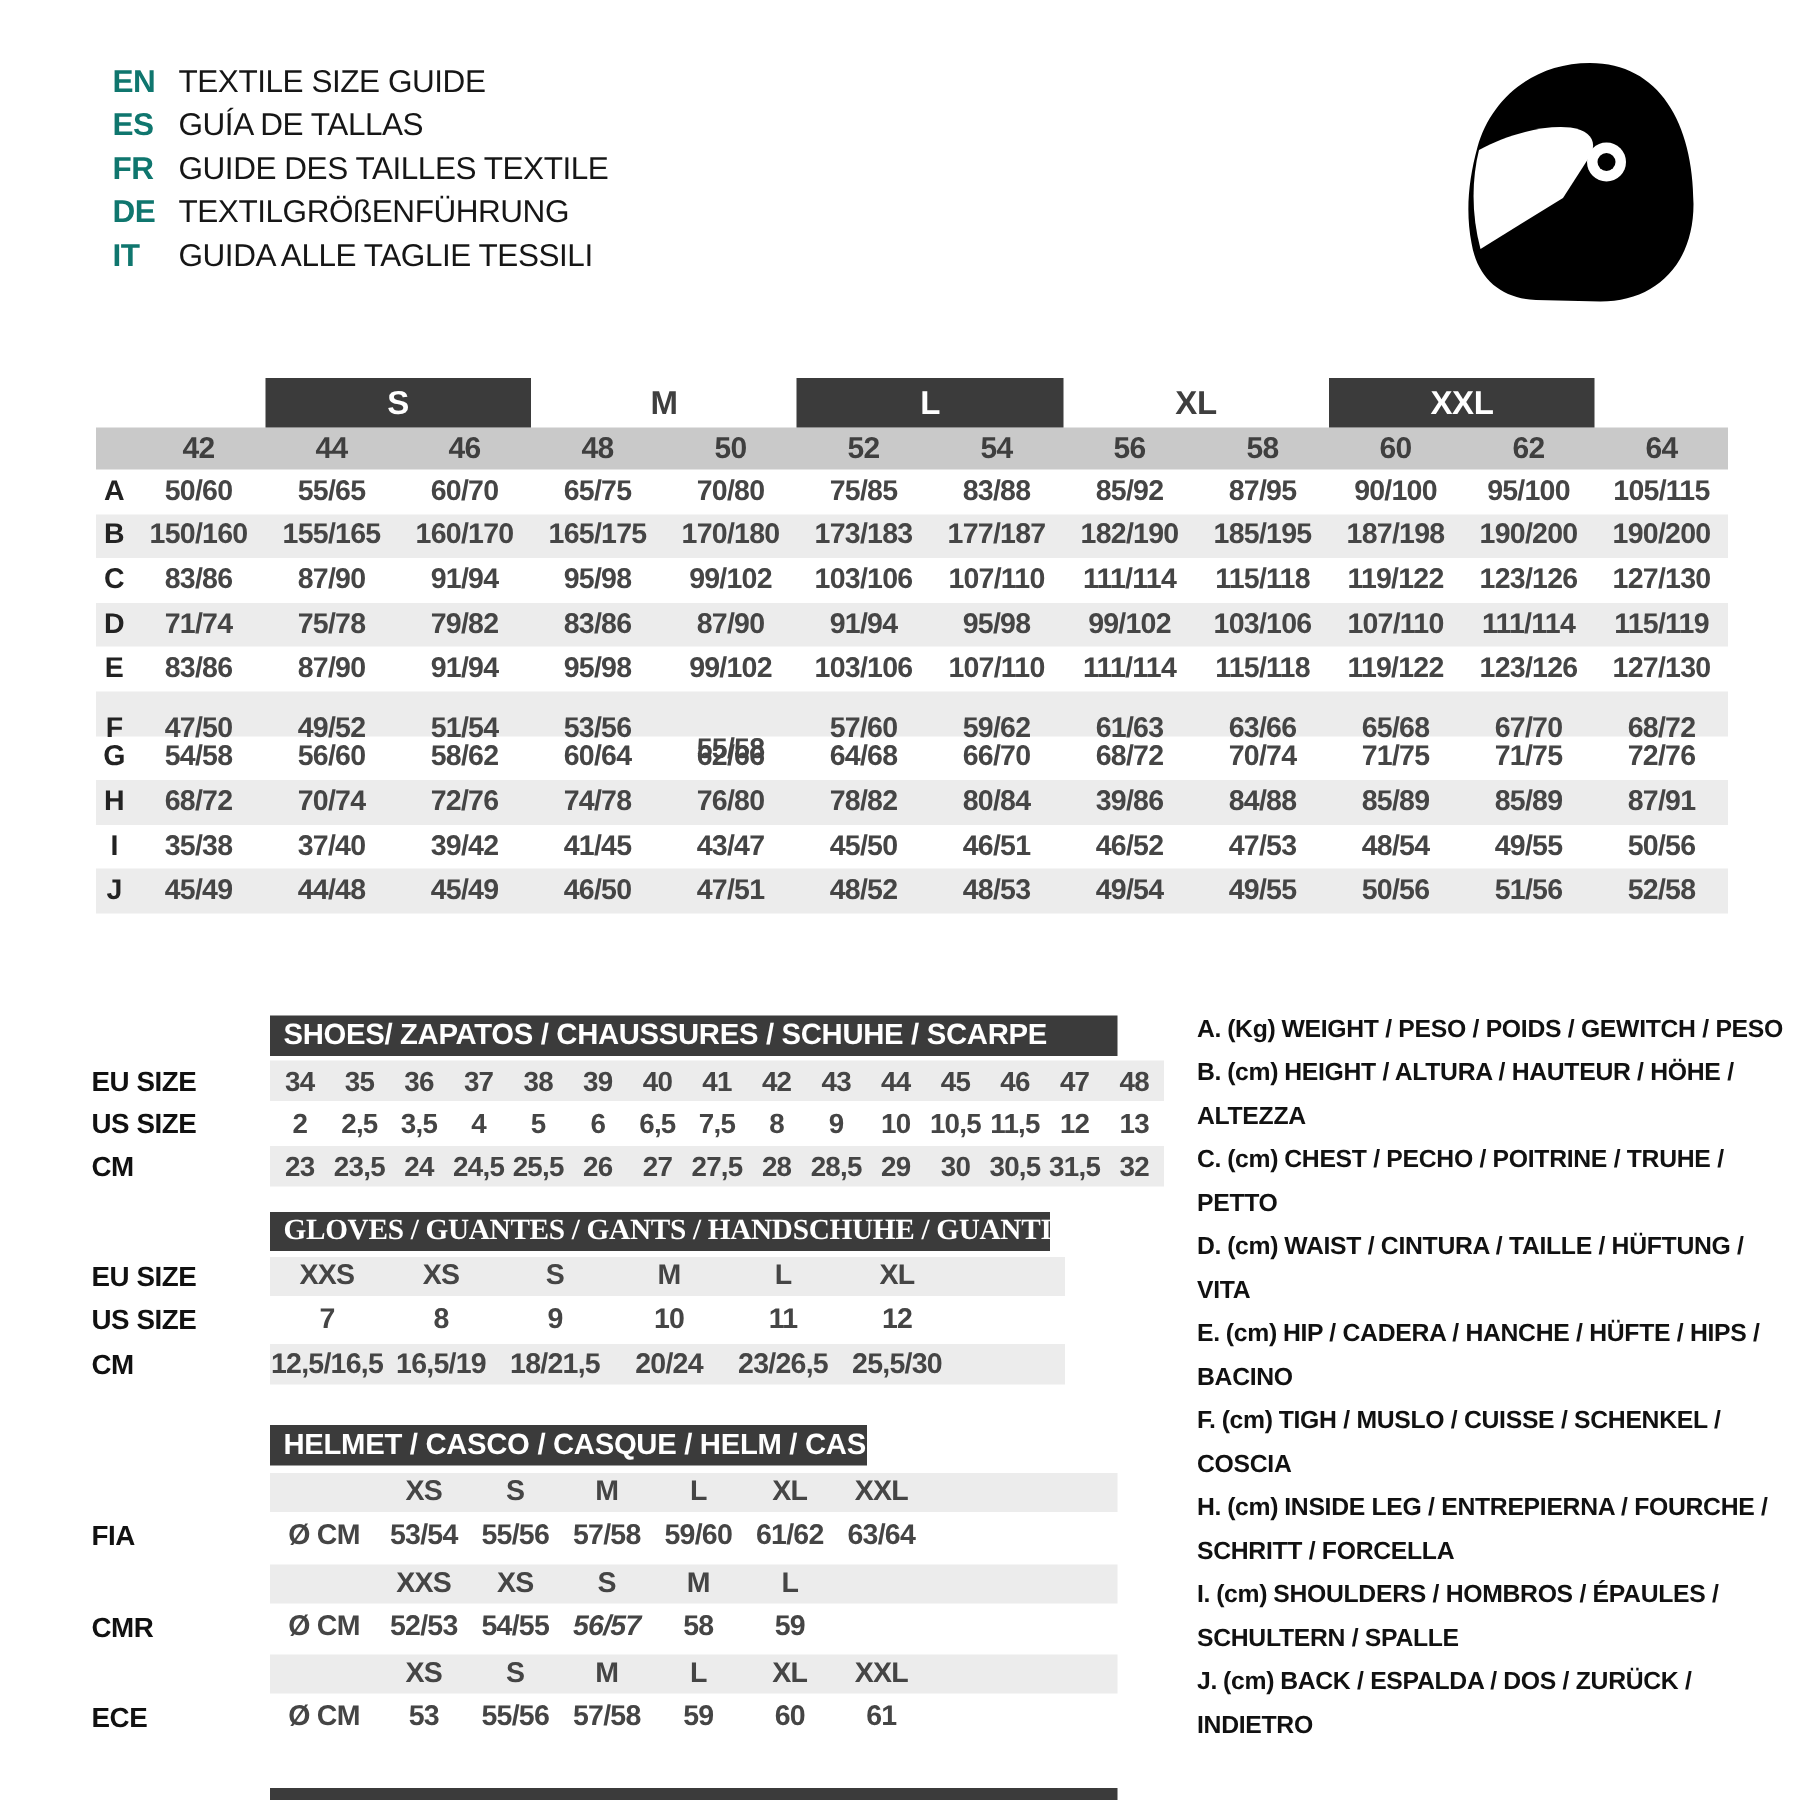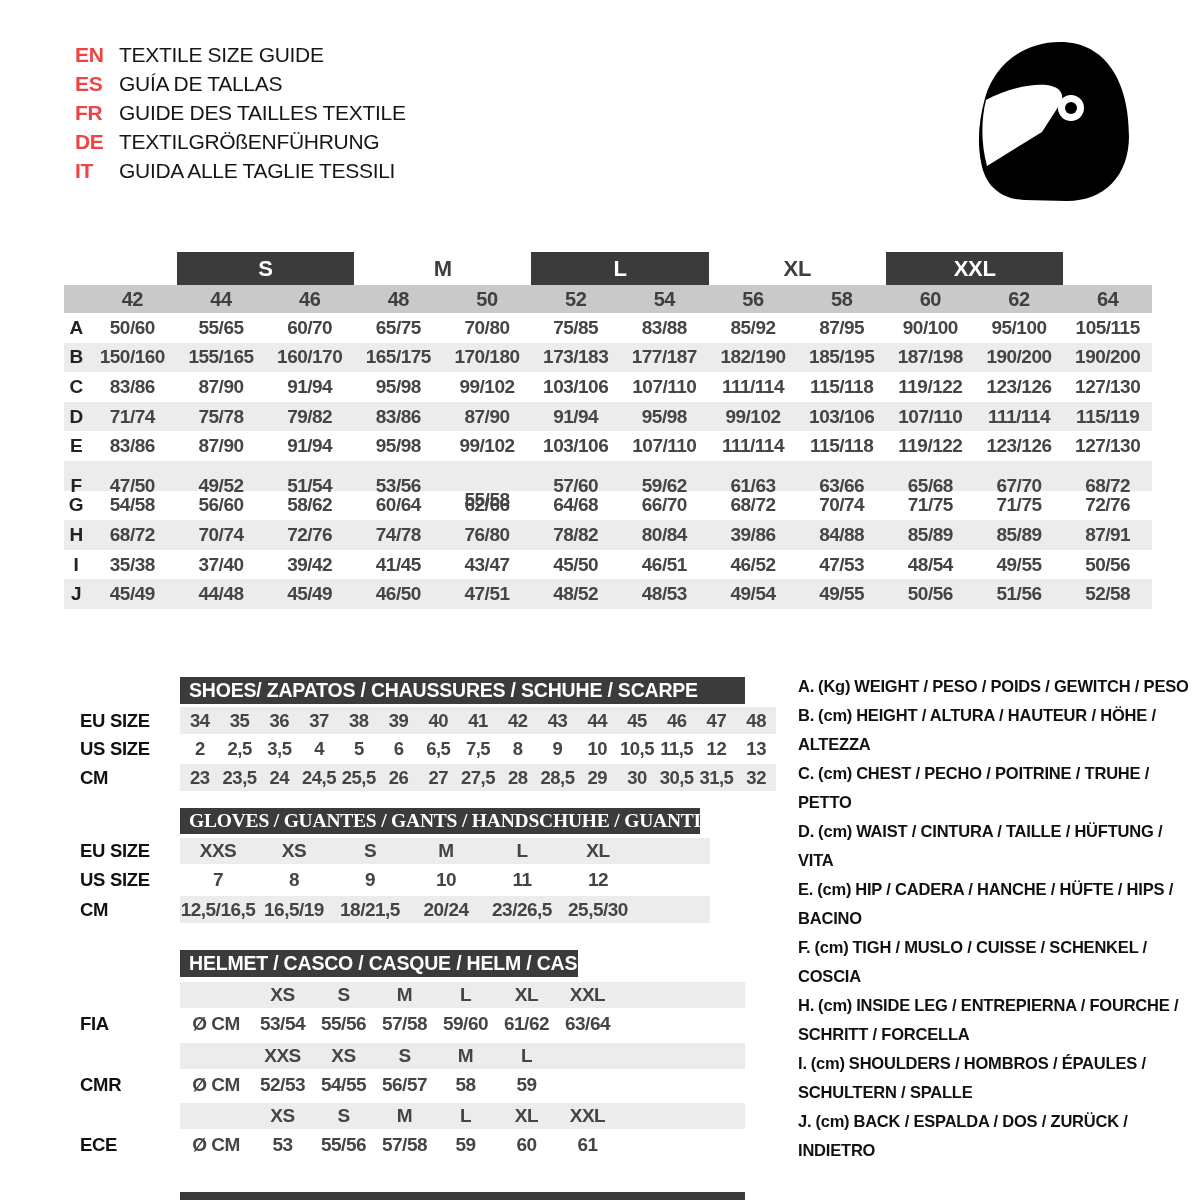--- a/index.html
+++ b/index.html
@@ -2,21 +2,21 @@
 <html><head>
 <meta charset="utf-8">
 <style>
   html,body{margin:0;padding:0;background:#fff;}
   body{width:1200px;height:1200px;position:relative;font-family:"Liberation Sans","DejaVu Sans",sans-serif;overflow:hidden;}
   .page{position:absolute;left:0;top:0;width:1200px;height:1200px;background:#fff;}
 
   
   .lang-block{position:absolute;left:75px;top:40px;}
   .lang-row{display:flex;height:29px;align-items:center;}
-  .lang-code{width:44px;font-weight:bold;font-size:21px;color:#ef4444;letter-spacing:-0.3px;}
+  .lang-code{width:44px;font-weight:bold;font-size:21px;color:#0f766e;letter-spacing:-0.3px;}
   .lang-title{font-weight:normal;font-size:21px;color:#161616;letter-spacing:-0.3px;white-space:nowrap;}
 
   
   .helmet-icon{position:absolute;left:972px;top:38px;}
 
   
   .size-table{position:absolute;left:64px;top:252px;width:1088px;}
   .grid13{display:grid;grid-template-columns:24px repeat(12,1fr);}
   .band-row{height:33px;}
   .bandcell{display:flex;align-items:center;justify-content:center;font-weight:bold;font-size:22px;color:#3f3f3f;letter-spacing:-0.3px;}
@@ -26,21 +26,21 @@
   .num-row .cell{font-size:20px;color:#3f3f3f;}
   .trow{height:29.6px;}
   .trow.striped{background:#ececec;}
   .trow .cell.letter{color:#222;}
 
   
   .sec{position:absolute;left:0;width:1200px;}
   .bar{position:absolute;left:180px;top:0;height:27px;background:#3b3b3b;display:flex;align-items:center;padding-left:9px;box-sizing:border-box;}
   .bar span{font-weight:bold;font-size:19.5px;color:#ffffff;letter-spacing:-0.2px;white-space:nowrap;}
   .srow{position:absolute;left:0;width:1200px;}
-  .rlabel{position:absolute;left:80px;top:0;height:100%;display:flex;align-items:center;font-weight:bold;font-size:18.5px;color:#111;letter-spacing:-0.3px;white-space:nowrap;}
+  .rlabel{position:absolute;left:61px;top:0;height:100%;display:flex;align-items:center;font-weight:bold;font-size:18.5px;color:#111;letter-spacing:-0.3px;white-space:nowrap;}
   .cells{position:absolute;left:180px;top:0;height:100%;}
   .cells.shaded{background:#ececec;}
   .shoes-cells{display:grid;grid-template-columns:repeat(15,1fr);width:596px;}
   .shoes-cells .cell{font-size:18.5px;}
   .glove-cells{display:grid;grid-template-columns:repeat(6,76px) 1fr;width:530px;}
   .helm-cells{display:grid;grid-template-columns:72px repeat(6,61px) 1fr;width:565px;}
   .cell.unit{grid-column:1;}
 
   
   .legend{position:absolute;left:798px;top:672px;width:402px;}
@@ -402,21 +402,21 @@
           <span class="cell" style="grid-column: 5;">M</span>
           <span class="cell" style="grid-column: 6;">L</span>
         </div>
     </div>
     <div class="srow" style="top:121px;height:28px;">
       <span class="rlabel">CMR</span>
       <div class="cells helm-cells">
         <span class="cell unit">Ø CM</span>
       <span class="cell" style="grid-column: 2;">52/53</span>
           <span class="cell" style="grid-column: 3;">54/55</span>
-          <span class="cell" style="grid-column: 4;">56/57</span>
+          <span class="cell" style="grid-column: 4; font-style: italic;">56/57</span>
           <span class="cell" style="grid-column: 5;">58</span>
           <span class="cell" style="grid-column: 6;">59</span>
         </div>
     </div>
 
     <div class="srow" style="top:153px;height:26px;">
       <div class="cells helm-cells shaded">
           <span class="cell" style="grid-column: 2;">XS</span>
           <span class="cell" style="grid-column: 3;">S</span>
           <span class="cell" style="grid-column: 4;">M</span>

